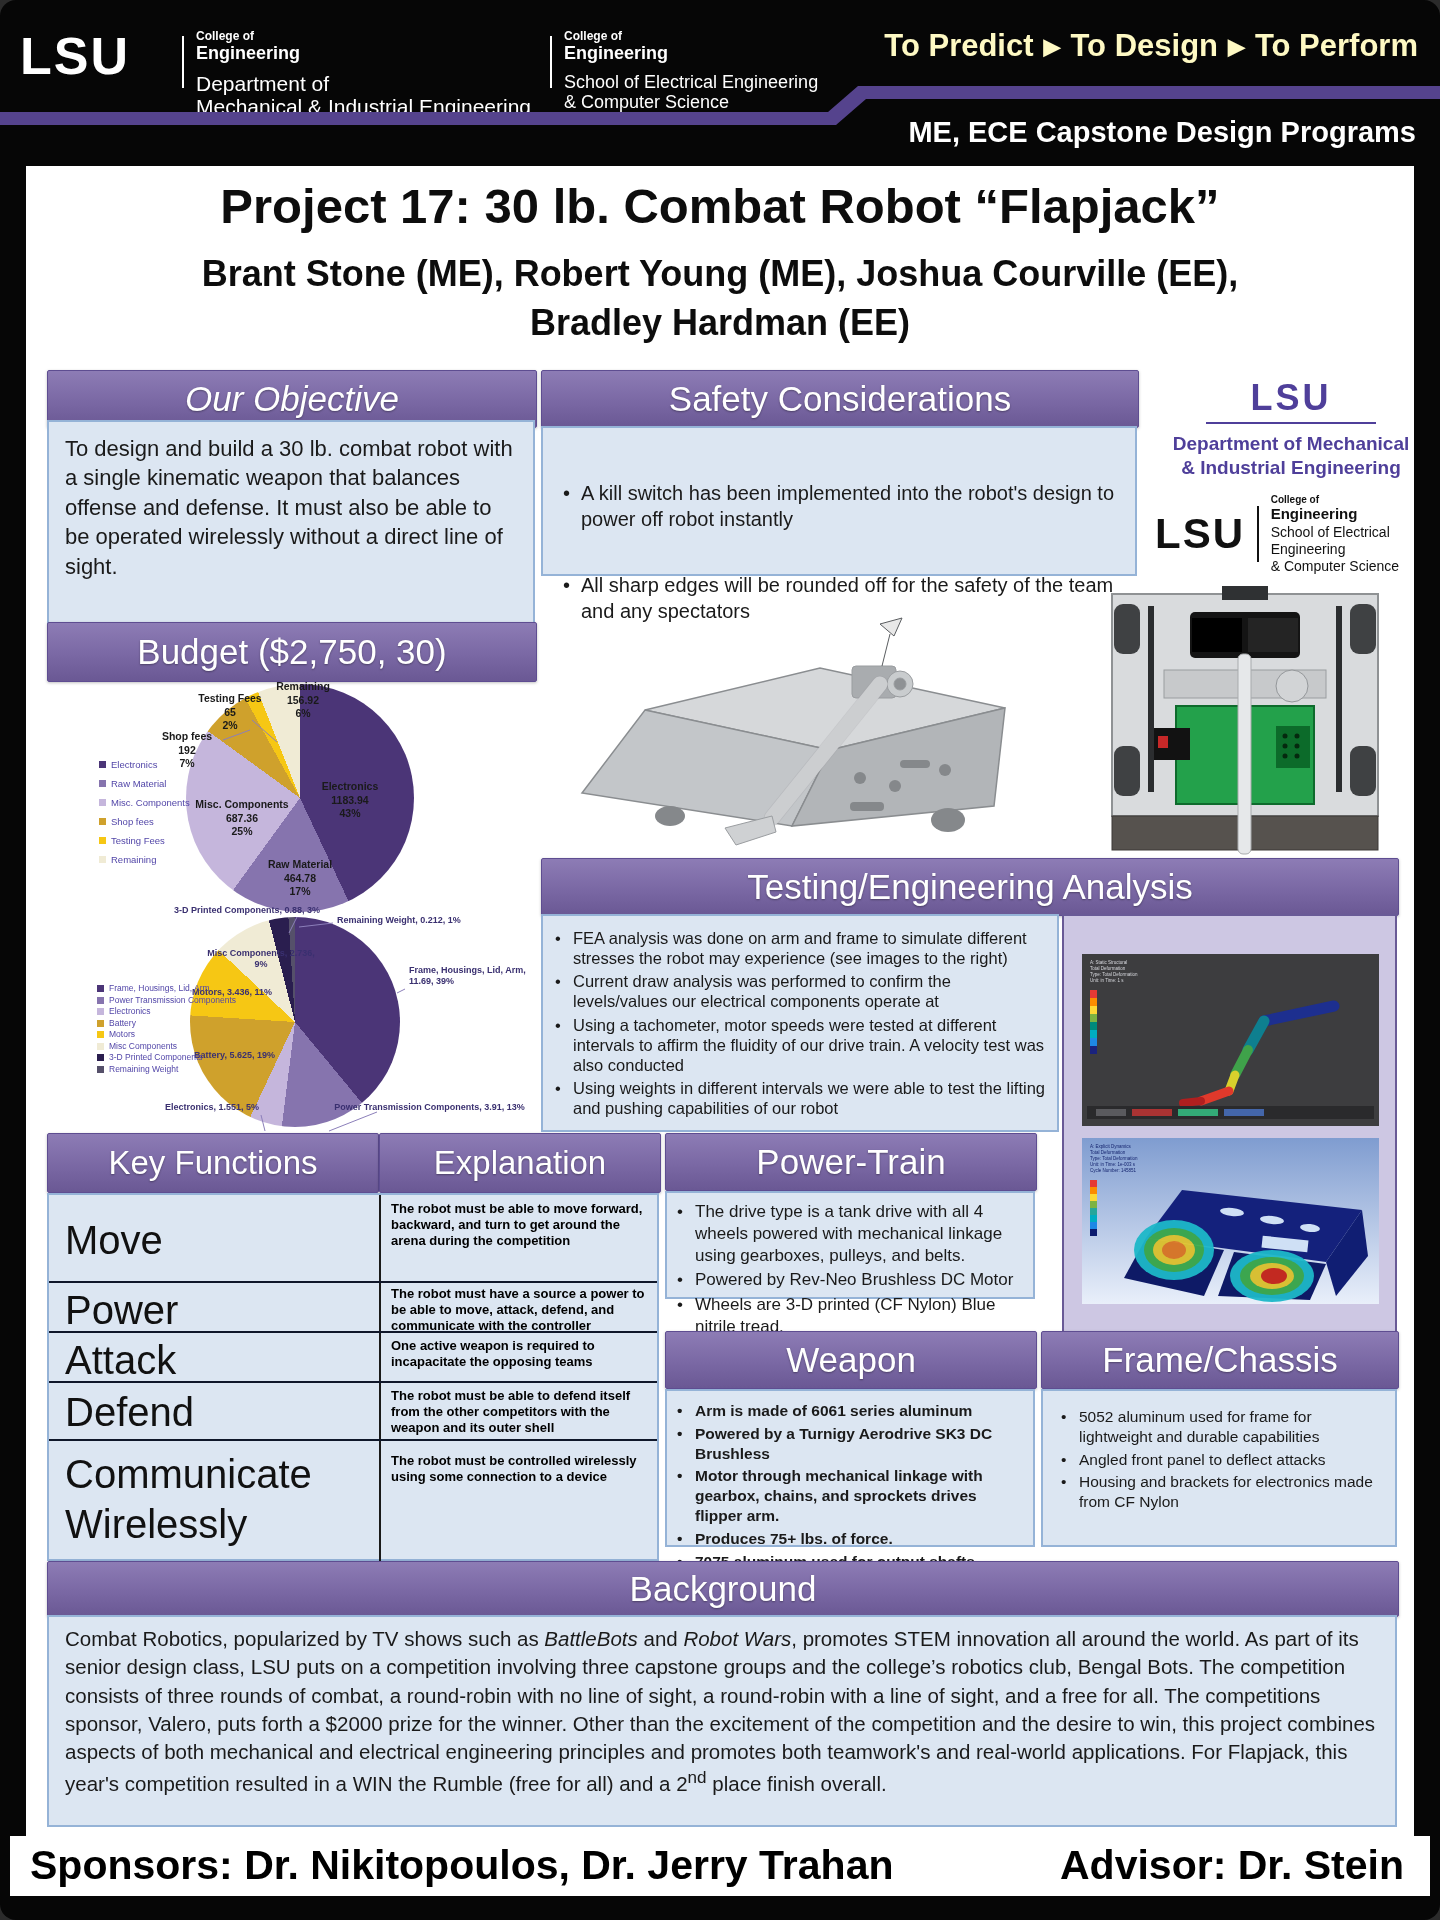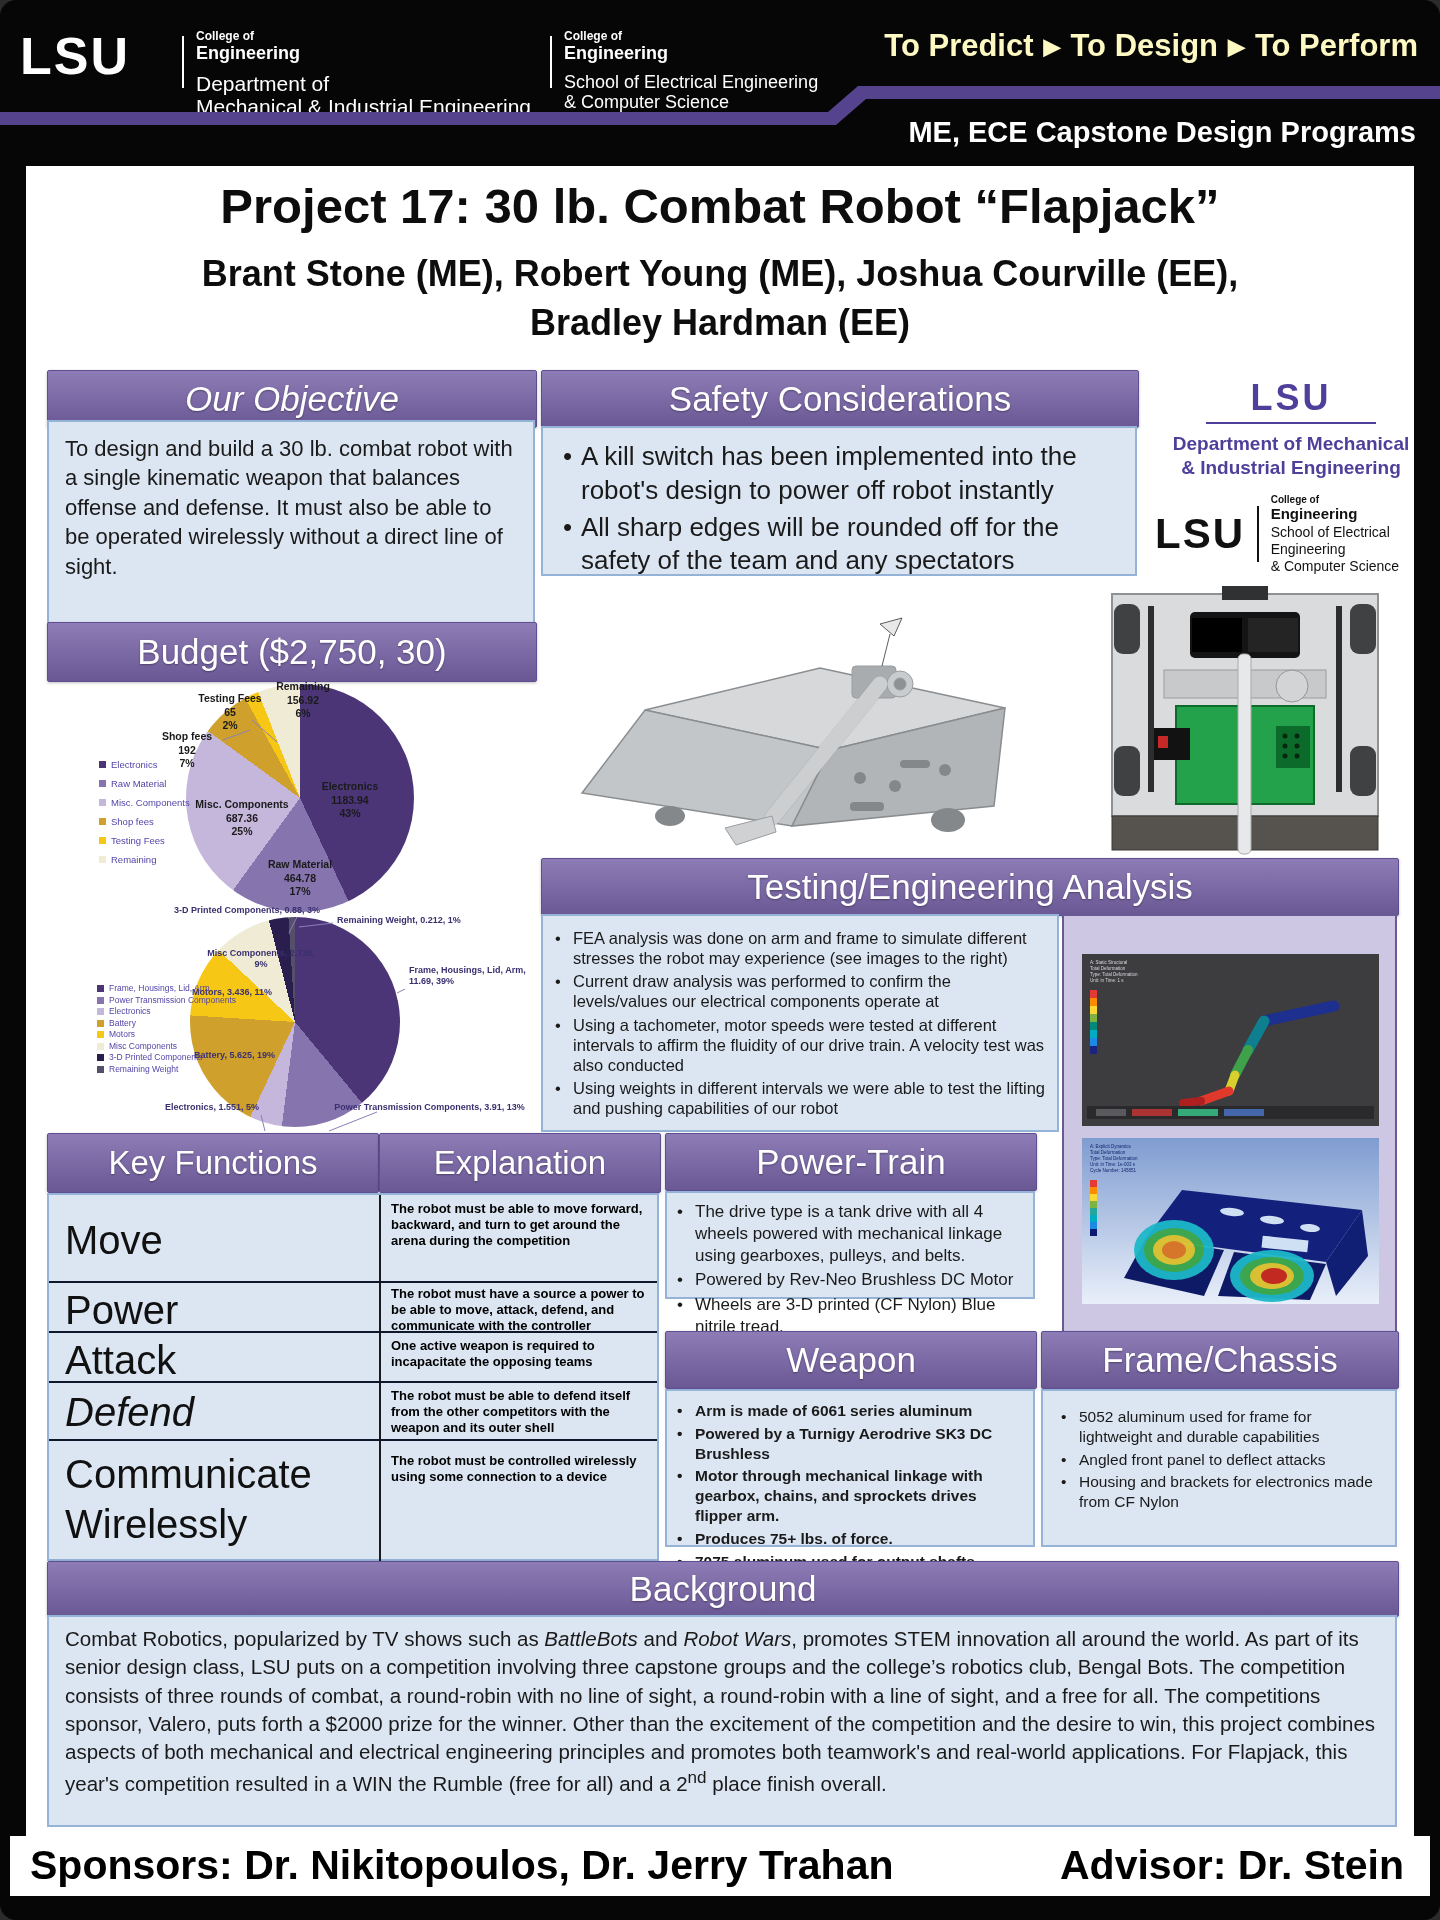--- a/index.html
+++ b/index.html
@@ -24,21 +24,21 @@
   
   .bar{background:linear-gradient(180deg,#8d7cb5 0%,#7a68a4 55%,#6a5894 100%);
        border:1px solid #5e4d91;border-radius:2px;color:#fff;display:flex;align-items:center;justify-content:center;
        font-size:35px;font-weight:400;text-shadow:0 1px 2px rgba(0,0,0,.35);box-shadow:0 1px 3px rgba(0,0,0,.25);}
   .panel{background:#dce6f2;border:2px solid #95b3d7;box-sizing:border-box;color:#1a1a1a;}
   .panel p{margin:0;}
   ul.blts{margin:0;padding:0;list-style:none;}
   ul.blts li{position:relative;padding-left:24px;margin-bottom:3px;}
   ul.blts li::before{content:"•";position:absolute;left:6px;}
   .obj-text{font-size:22px;line-height:1.34;padding:12px 16px;}
-  .safety-l li{font-size:26px;line-height:1.3;margin-bottom:6px;}
+  .safety-l li{font-size:20px;line-height:1.3;margin-bottom:6px;margin-top:40px;}
   .testing-l li{font-size:16.5px;line-height:1.22;}
   .pt-l li{font-size:17px;line-height:1.28;}
   .wf-l li{font-size:15.5px;line-height:1.28;}
   
   .pie{border-radius:50%;}
   .plabel{position:absolute;white-space:pre-line;text-align:center;color:#1a1a1a;font-weight:700;}
   .plabel.sm1{font-size:10.5px;line-height:1.3;}
   .plabel.sm2{font-size:9px;line-height:1.25;color:#3a3070;}
   .legend{position:absolute;}
   .legend .li{display:flex;align-items:center;color:#5246a8;}
@@ -404,21 +404,21 @@
     </div>
     <div class="kf-row" style="height:50px;">
       <div class="kf-fn" style="padding-top:2px;">Power</div>
       <div class="kf-ex" style="padding-top:3px;">The robot must have a source a power to be able to move, attack, defend, and communicate with the controller</div>
     </div>
     <div class="kf-row" style="height:50px;">
       <div class="kf-fn" style="padding-top:2px;">Attack</div>
       <div class="kf-ex" style="padding-top:5px;">One active weapon is required to incapacitate the opposing teams</div>
     </div>
     <div class="kf-row" style="height:58px;">
-      <div class="kf-fn" style="padding-top:4px;font-style:italic;">Defend</div>
+      <div class="kf-fn" style="padding-top:4px;">Defend</div>
       <div class="kf-ex" style="padding-top:5px;">The robot must be able to defend itself from the other competitors with the weapon and its outer shell</div>
     </div>
     <div class="kf-row" style="height:124px;">
       <div class="kf-fn" style="padding-top:8px;">Communicate Wirelessly</div>
       <div class="kf-ex" style="padding-top:12px;">The robot must be controlled wirelessly using some connection to a device</div>
     </div>
   </div>
 
   <div class="abs bar" style="left:665px;top:1133px;width:370px;height:56px;">Power-Train</div>
   <div class="abs panel" style="left:665px;top:1191px;width:370px;height:108px;">

